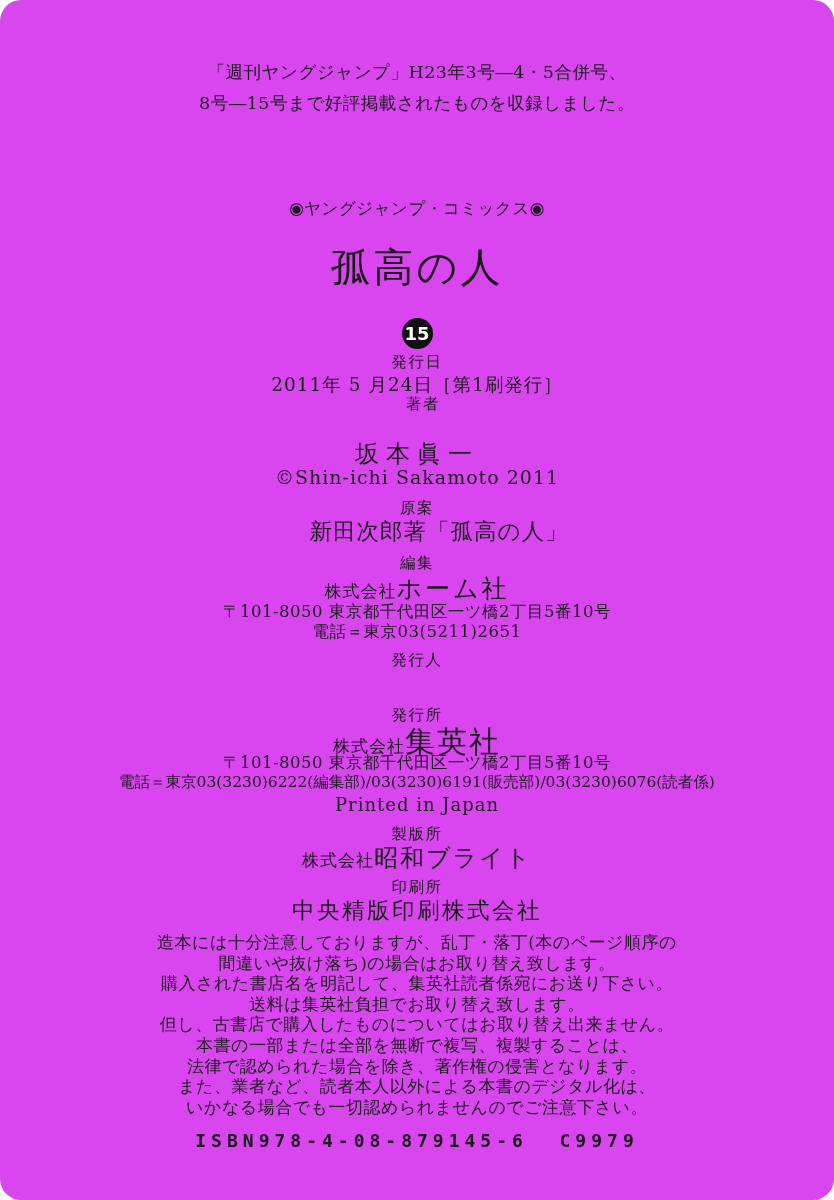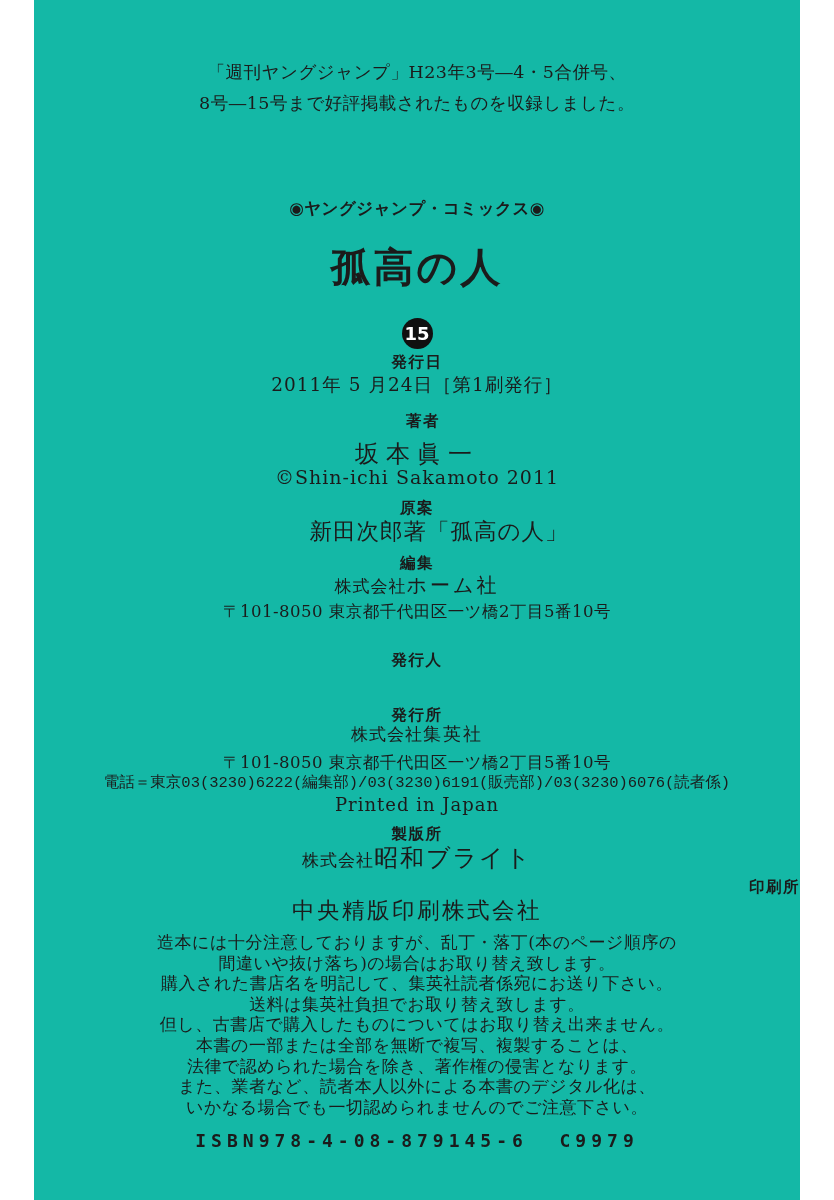--- a/index.html
+++ b/index.html
@@ -1,57 +1,58 @@
 <!DOCTYPE html>
 <html lang="ja"><head>
 <meta charset="utf-8">
 <style>
   html,body{margin:0;padding:0;background:#ffffff;}
   .page{
     position:relative;
-    width:766px;height:1200px;
+    width:834px;height:1200px;
     margin:0 auto;
-    background:#14b8a6;
+    background:#d946ef;
     color:#1b1b1b;
     font-family:"DejaVu Serif","Liberation Serif",serif;
     overflow:hidden;
+    border-radius:21px;
   }
   .blk{position:absolute;left:0;right:0;text-align:center;}
-  .gothic{font-family:"DejaVu Sans","Liberation Sans",sans-serif;font-weight:700;}
+  .gothic{font-family:"DejaVu Sans","Liberation Sans",sans-serif;font-weight:400;}
 
   .note{top:57px;font-size:17.5px;line-height:31px;letter-spacing:0.5px;}
   .imprint{top:198px;font-size:16.5px;letter-spacing:0.5px;}
   .title{top:240px;font-size:40px;letter-spacing:3px;}
   .badge-row{top:287px;margin-top:31px;}
   .badge{
     display:inline-block;width:31px;height:31px;border-radius:50%;
     background:#101010;color:#ffffff;
     font-family:"DejaVu Sans","Liberation Sans",sans-serif;
     font-weight:700;font-size:18px;line-height:31px;text-align:center;
   }
   .subtitle{top:320px;font-size:17px;letter-spacing:2px;}
 
   .label{font-size:15.5px;letter-spacing:1.5px;}
   .lab-date{top:352px;}   .val-date{top:372px;font-size:18.5px;letter-spacing:1px;}
-  .lab-author{top:411px;padding-left:12px;} .val-author{top:438px;font-size:24px;letter-spacing:7px;}
+  .lab-author{top:394px;padding-left:12px;} .val-author{top:438px;font-size:24px;letter-spacing:7px;}
   .val-copy{top:466px;font-size:19px;letter-spacing:1px;}
   .lab-orig{top:498px;}   .val-orig{top:516px;font-size:22.5px;letter-spacing:1px;padding-left:44px;}
   .lab-edit{top:553px;}   .val-edit{top:572px;}
   .corp-prefix{font-size:17px;letter-spacing:1px;}
-  .corp-name{font-size:20px;letter-spacing:3px;}
+  .corp-name{font-size:25px;letter-spacing:3px;}
   .addr{font-size:16.5px;letter-spacing:0.5px;}
   .val-edit-addr{top:601px;} .val-edit-tel{top:621px;}
   .lab-issuer{top:650px;} .val-issuer{top:669px;font-size:25px;letter-spacing:7px;}
   .lab-pub{top:705px;}    .val-pub{top:722px;}
-  .corp-name-lg{font-size:18px;letter-spacing:2px;}
-  .val-pub-addr{top:752px;} .val-pub-tel{top:772px;font-size:15.5px;letter-spacing:0;font-family:Liberation Mono, monospace;}
+  .corp-name-lg{font-size:30px;letter-spacing:2px;}
+  .val-pub-addr{top:752px;} .val-pub-tel{top:772px;font-size:15.5px;letter-spacing:0;}
   .val-printed{top:794px;font-size:18px;letter-spacing:1px;}
   .lab-plate{top:824px;}  .val-plate{top:842px;}
   .corp-name-md{font-size:24px;letter-spacing:2px;}
-  .lab-print{top:877px;text-align:right;}  .val-print{top:895px;font-size:22.5px;letter-spacing:2.5px;}
+  .lab-print{top:877px;}  .val-print{top:895px;font-size:22.5px;letter-spacing:2.5px;}
 
   .notice{top:932px;font-size:17px;line-height:20.6px;letter-spacing:0.5px;}
   .isbn{
     top:1130px;
     font-family:"DejaVu Sans Mono","Liberation Mono",monospace;
     font-size:18px;letter-spacing:5px;white-space:pre;font-weight:700;
   }
 </style>
 </head>
 <body>
@@ -80,20 +81,21 @@
   <div class="blk val-copy">©Shin-ichi Sakamoto 2011</div>
 
   <div class="blk label gothic lab-orig">原案</div>
   <div class="blk val-orig">新田次郎著「孤高の人」</div>
 
   <div class="blk label gothic lab-edit">編集</div>
   <div class="blk val-edit">
     <span class="corp-prefix">株式会社</span><span class="corp-name">ホーム社</span>
   </div>
   <div class="blk addr val-edit-addr">〒101-8050 東京都千代田区一ツ橋2丁目5番10号</div>
+  <div class="blk addr val-edit-tel">電話＝東京03(5211)2651</div>
 
   <div class="blk label gothic lab-issuer">発行人</div>
 
   <div class="blk label gothic lab-pub">発行所</div>
   <div class="blk val-pub">
     <span class="corp-prefix">株式会社</span><span class="corp-name-lg">集英社</span>
   </div>
   <div class="blk addr val-pub-addr">〒101-8050 東京都千代田区一ツ橋2丁目5番10号</div>
   <div class="blk addr val-pub-tel">電話＝東京03(3230)6222(編集部)/03(3230)6191(販売部)/03(3230)6076(読者係)</div>
   <div class="blk label gothic lab-plate">製版所</div>

